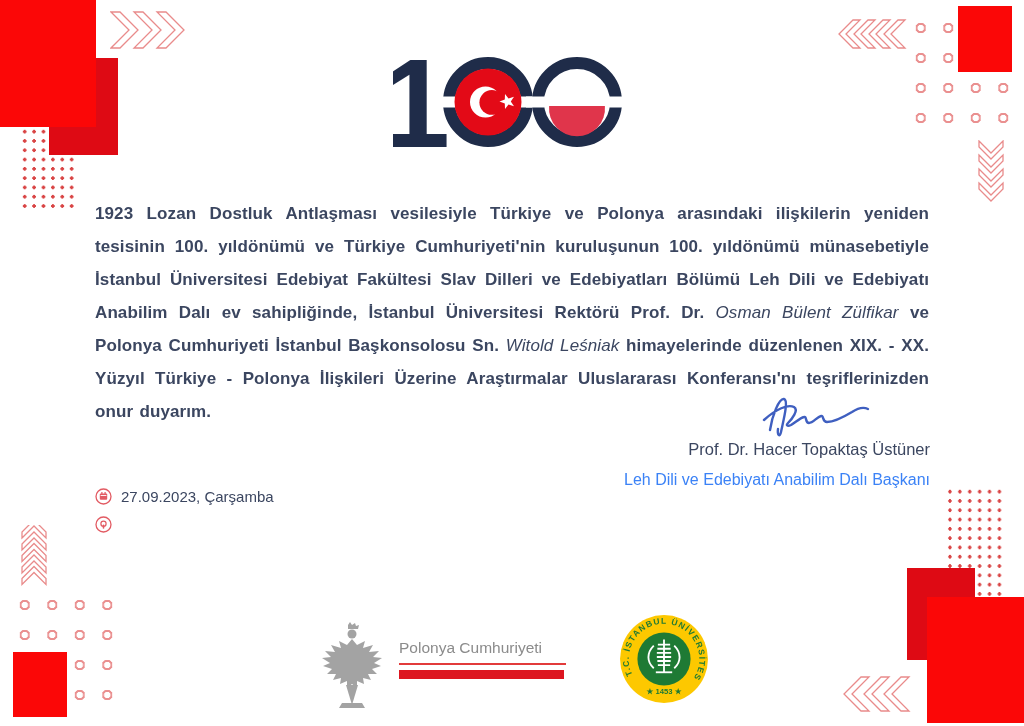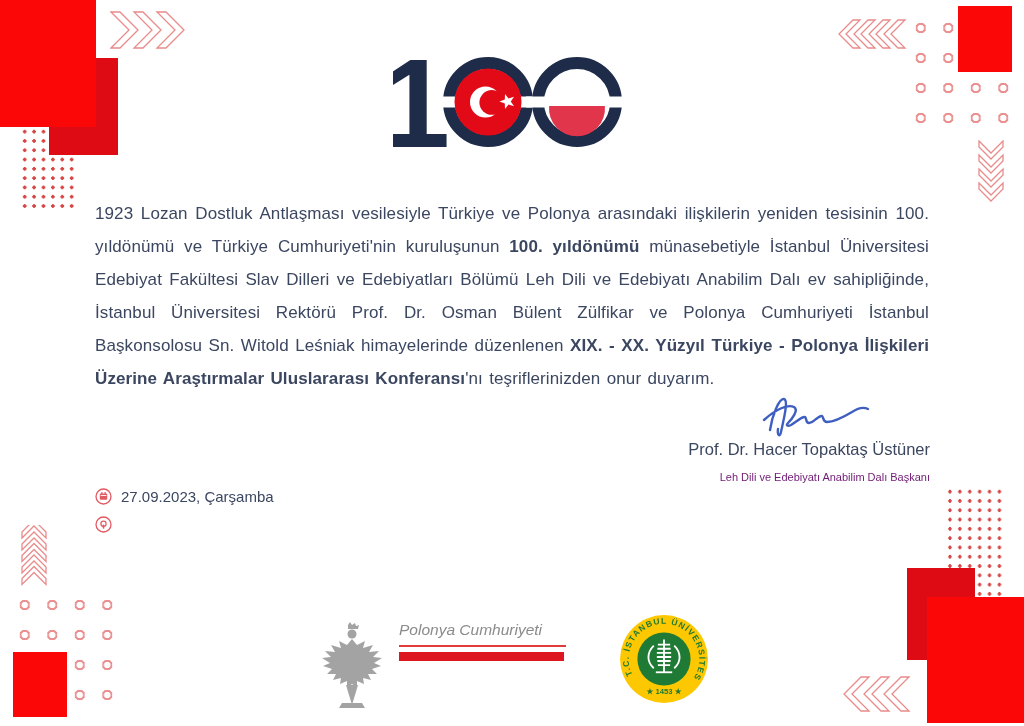--- a/index.html
+++ b/index.html
@@ -31,39 +31,39 @@
   .chev{position:absolute;z-index:2;}
   .chev path{fill:none;stroke:#e98b8b;stroke-width:1.3px;}
 
   
   .logo100{position:absolute;left:393px;top:44px;z-index:4;}
 
   
   .invite{position:absolute;left:95px;top:197px;width:834px;
     font-size:17px;line-height:33px;text-align:justify;text-align-last:left;
     color:#3b4660;letter-spacing:0.1px;word-spacing:1.5px;}
-  .sg-n{font-weight:normal;}
+  .sg-n{font-weight:bold;}
   .sg-b{font-weight:bold;margin-top:38px;}
-  .sg-i{}
+  .sg-i{font-style:italic;}
 
   
   .signature-svg{position:absolute;left:760px;top:394px;z-index:4;}
   .sig-name{position:absolute;right:94px;top:440px;text-align:left;
     font-size:16.5px;color:#3b4660;white-space:nowrap;}
   .sig-title{position:absolute;right:94px;top:471px;
-    font-size:11px;color:#701a75;white-space:nowrap;}
+    font-size:16px;color:#3b82f6;white-space:nowrap;}
 
   
   .event{position:absolute;left:95px;top:482px;z-index:4;text-align:right;}
   .event-row{display:flex;align-items:center;gap:9px;height:28px;}
   .event-row .txt{font-size:15px;color:#3b4660;white-space:nowrap;}
 
   
   .consulate{position:absolute;left:318px;top:621px;display:flex;align-items:flex-start;z-index:4;}
-  .consulate .block{margin-left:13px;font-style:italic;}
+  .consulate .block{margin-left:13px;margin-top:18px;}
   .consulate .ln{font-size:15.5px;line-height:17px;color:#8b8b8b;}
   .consulate .thinline{width:167px;height:2px;background:#e23b3b;margin-top:7px;}
   .consulate .redbar{width:165px;height:9px;background:#dd1620;margin-top:5px;}
   .seal{position:absolute;left:618px;top:613px;z-index:4;}
 </style>
 </head>
 <body>
 
 <div class="page">
 

